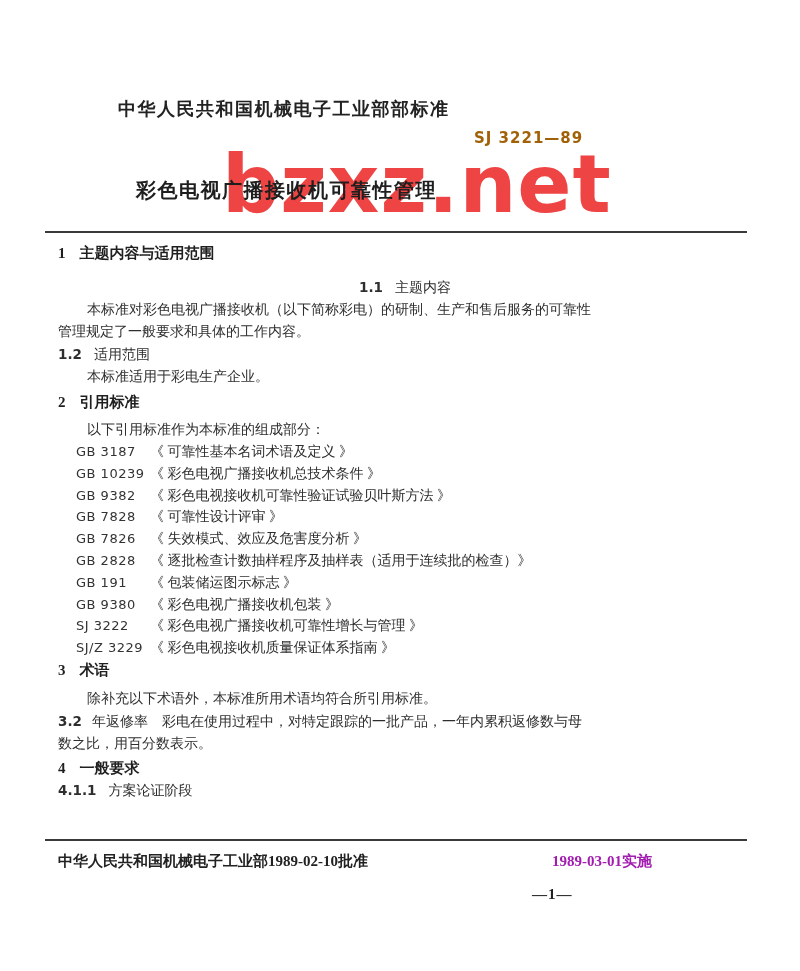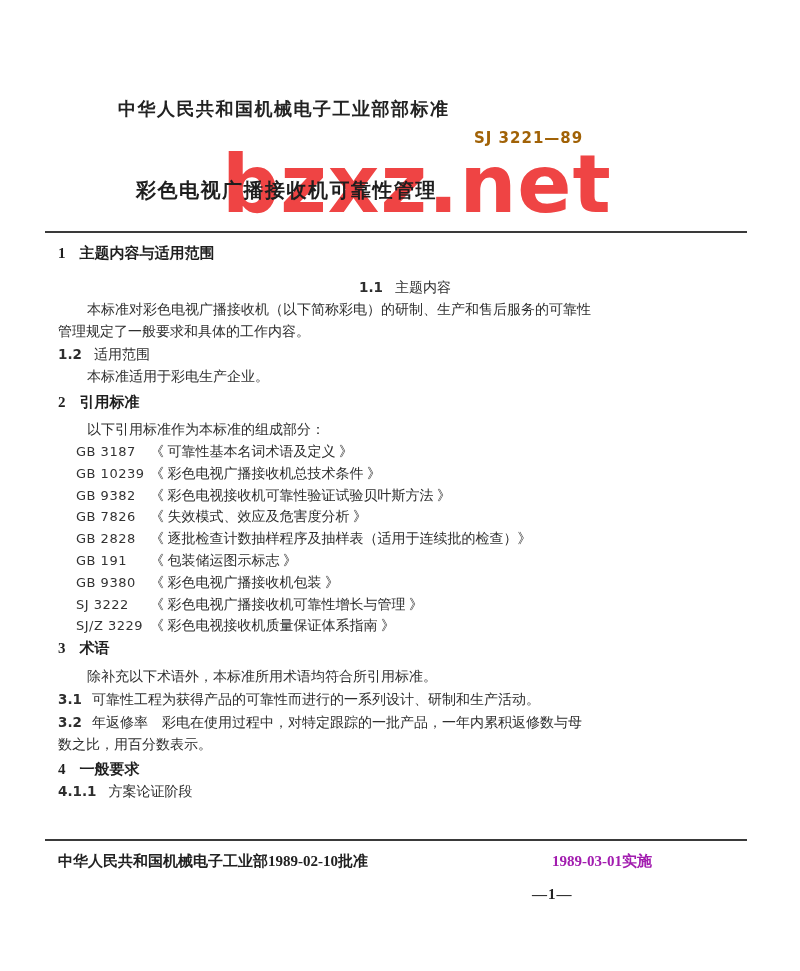--- a/index.html
+++ b/index.html
@@ -188,20 +188,24 @@
       </div>
       <div class="ref-row">
         <span class="ref-code">GB 10239</span>
         <span class="ref-title">《 彩色电视广播接收机总技术条件 》</span>
       </div>
       <div class="ref-row">
         <span class="ref-code">GB 9382</span>
         <span class="ref-title">《 彩色电视接收机可靠性验证试验贝叶斯方法 》</span>
       </div>
       <div class="ref-row">
+        <span class="ref-code">GB 7828</span>
+        <span class="ref-title">《 可靠性设计评审 》</span>
+      </div>
+      <div class="ref-row">
         <span class="ref-code">GB 7826</span>
         <span class="ref-title">《 失效模式、效应及危害度分析 》</span>
       </div>
       <div class="ref-row">
         <span class="ref-code">GB 2828</span>
         <span class="ref-title">《 逐批检查计数抽样程序及抽样表（适用于连续批的检查）》</span>
       </div>
       <div class="ref-row">
         <span class="ref-code">GB 191</span>
         <span class="ref-title">《 包装储运图示标志 》</span>
@@ -219,23 +223,20 @@
         <span class="ref-title">《 彩色电视接收机质量保证体系指南 》</span>
       </div>
     </div>
 
     <div class="sec-h">
       <span class="num">3</span><span>术语</span>
     </div>
 
     <div class="para mt7">除补充以下术语外，本标准所用术语均符合所引用标准。</div>
 
-    <div class="clause">
-      <span class="num">3.1</span><span>可靠性工程为获得产品的可靠性而进行的一系列设计、研制和生产活动。</span>
-    </div>
 
     <div class="clause">
       <span class="num">3.2</span><span>年返修率　彩电在使用过程中，对特定跟踪的一批产品，一年内累积返修数与母</span>
     </div>
     <div class="cont">数之比，用百分数表示。</div>
 
     <div class="sec-h mt2">
       <span class="num">4</span><span>一般要求</span>
     </div>
 

